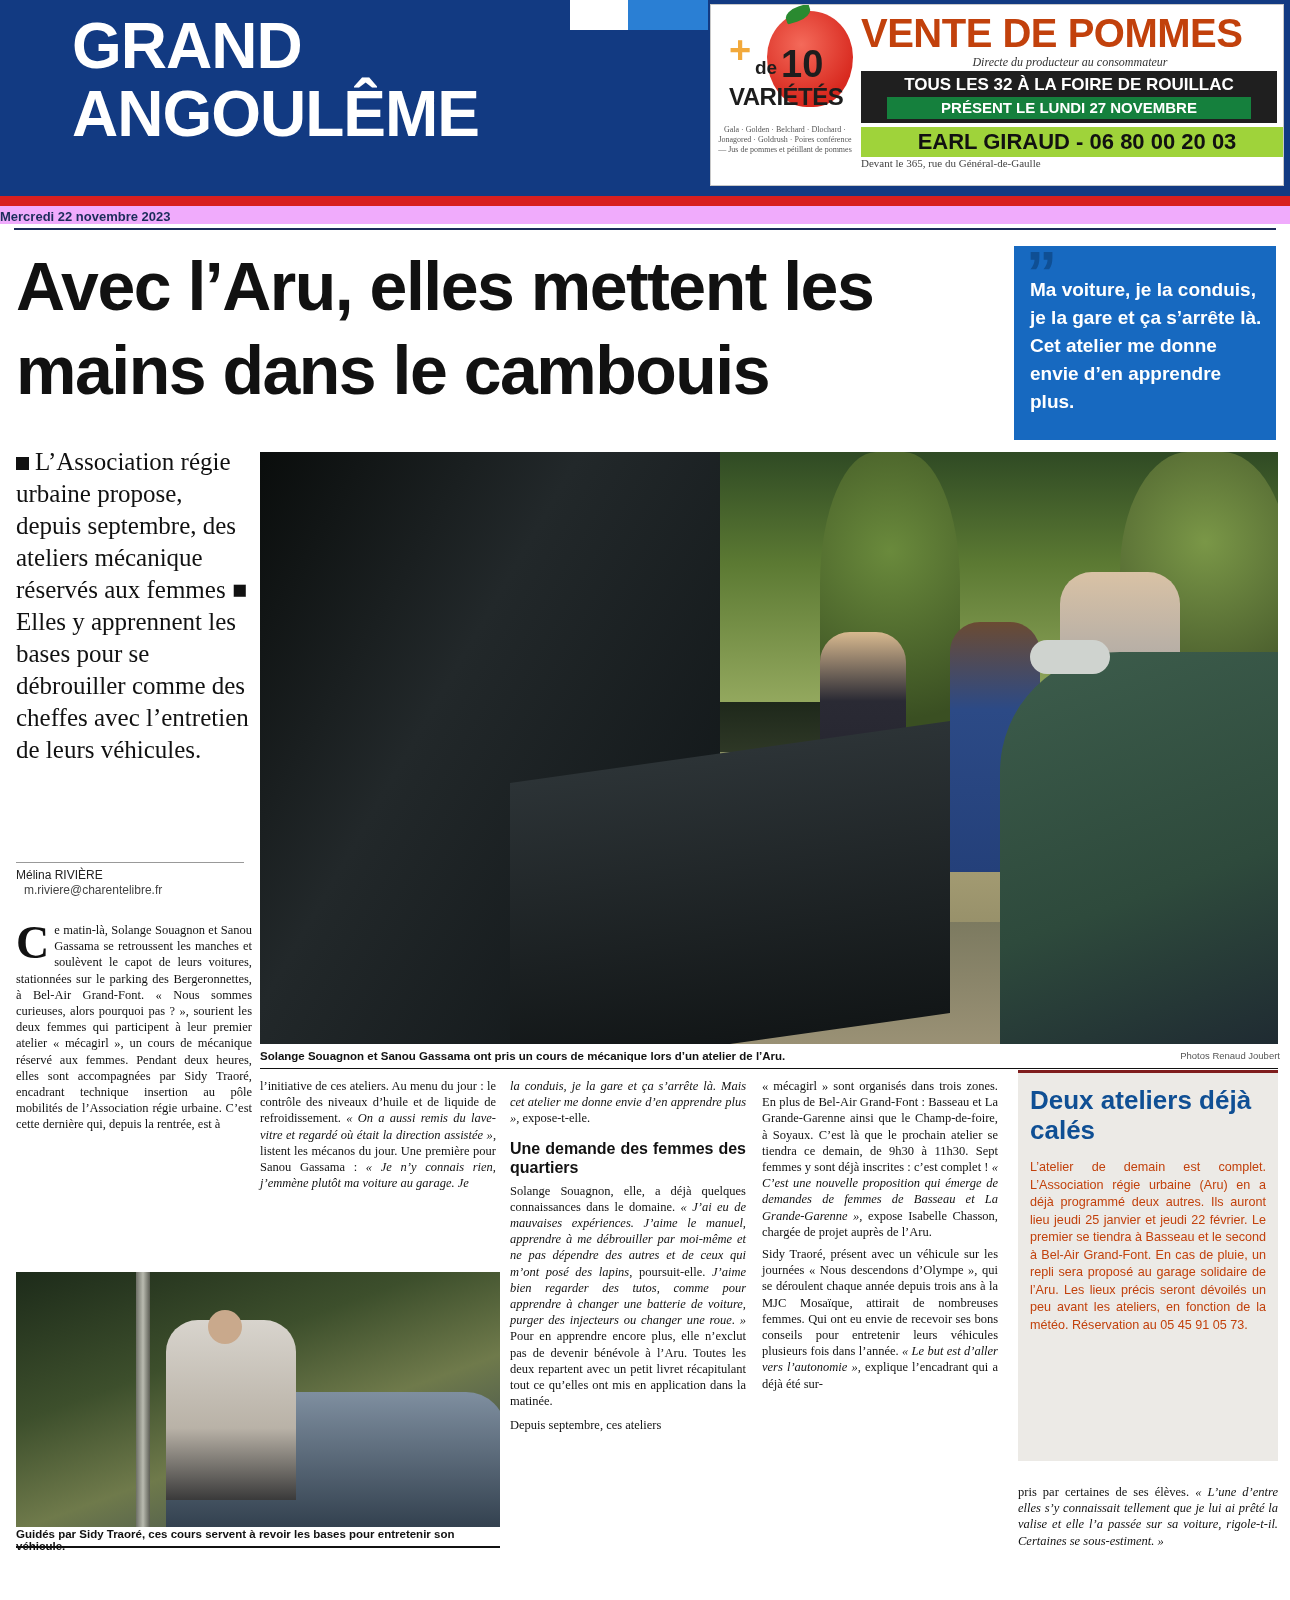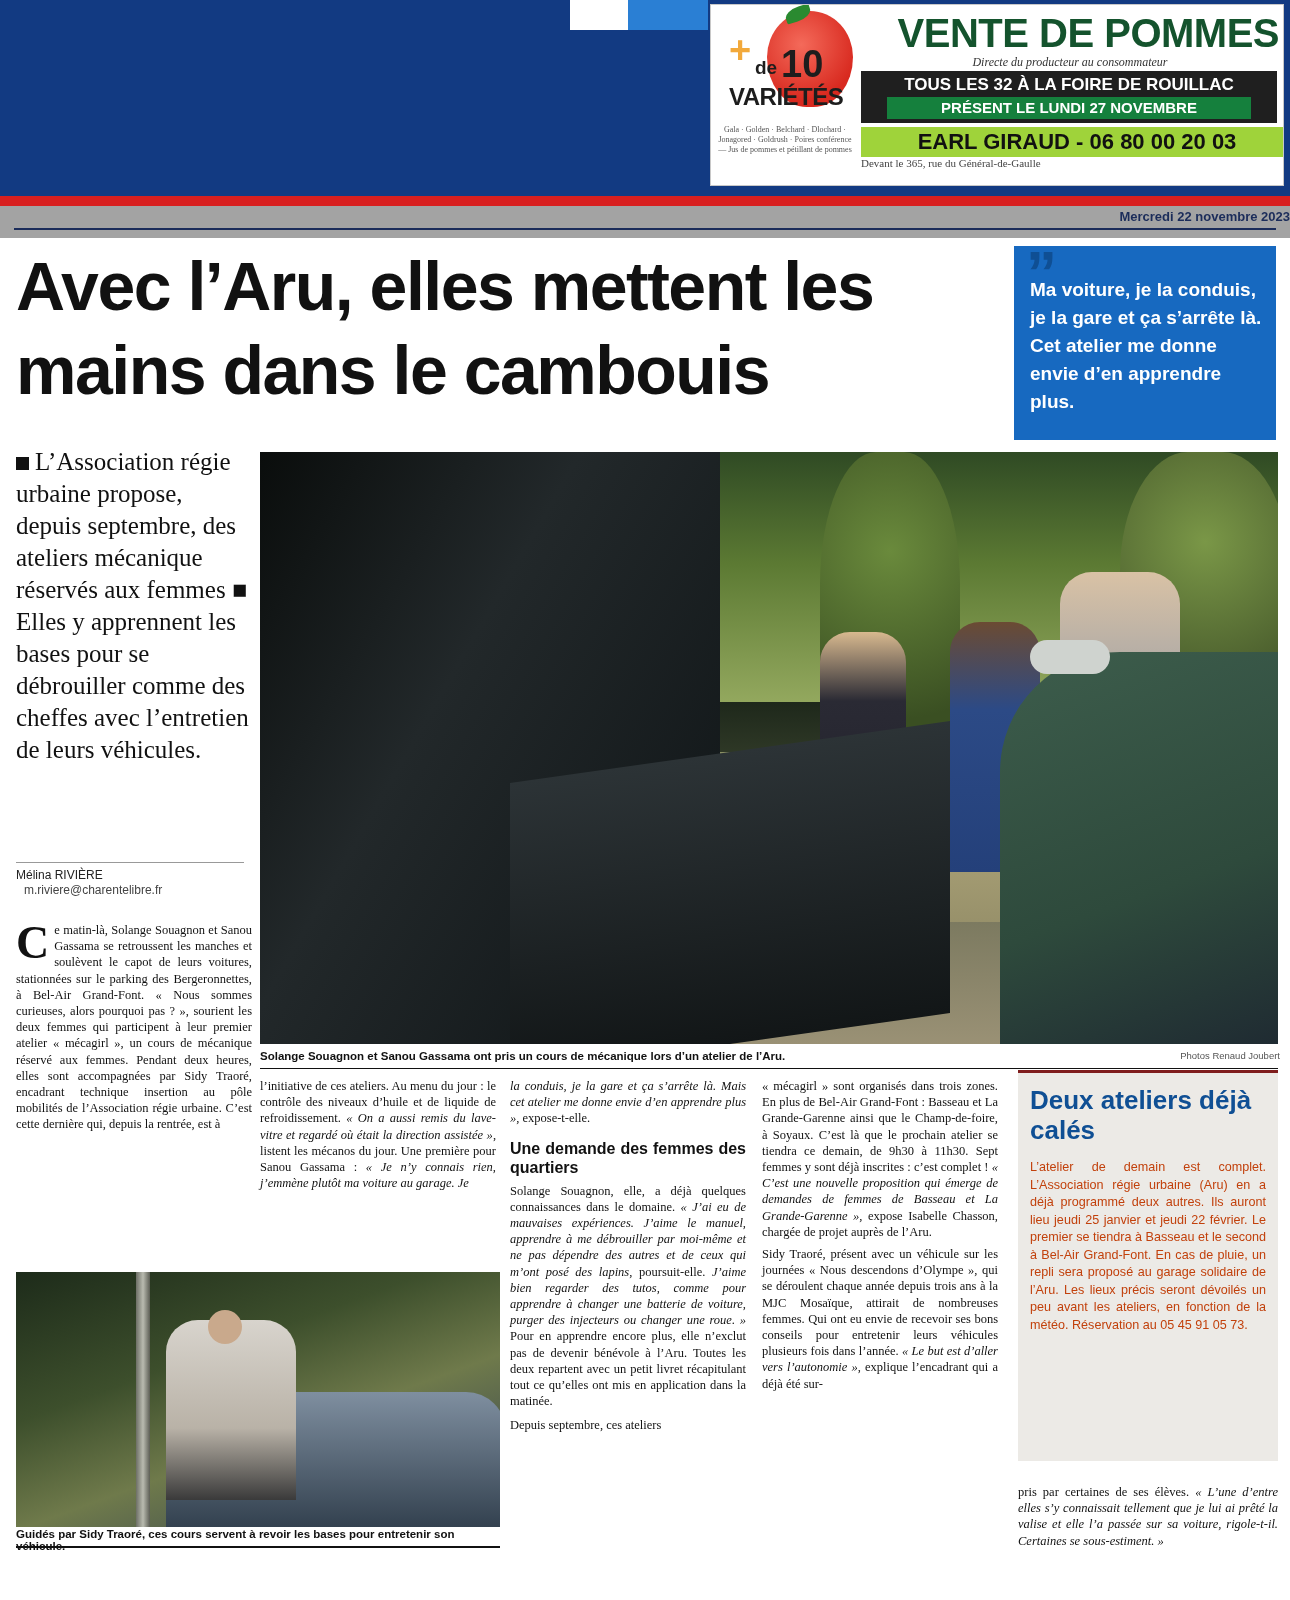--- a/index.html
+++ b/index.html
@@ -61,22 +61,22 @@
   .ad-10{
     position:absolute;left:70px;top:38px;color:#1d1d1d;font-size:38px;font-weight:bold;
     font-family:"Liberation Sans", sans-serif;
   }
   .ad-varietes{
     position:absolute;left:18px;top:78px;color:#1d1d1d;font-size:24px;font-weight:bold;
     font-family:"Liberation Sans", sans-serif;letter-spacing:-0.5px;
   }
   .ad-title{
     position:absolute;left:150px;top:6px;width:418px;
-    color:#14532d;font-size:40px;font-weight:bold;
-    font-family:"Liberation Sans", sans-serif;letter-spacing:-0.5px;text-align:right;
+    color:#c2410c;font-size:40px;font-weight:bold;
+    font-family:"Liberation Sans", sans-serif;letter-spacing:-0.5px;text-align:left;
   }
   .ad-sub{
     position:absolute;left:150px;top:50px;width:418px;text-align:center;
     color:#333;font-size:12px;font-style:italic;
   }
   .ad-band{
     position:absolute;left:150px;top:66px;width:416px;height:52px;
     background:#1f1f1f;
   }
   .ad-band-l1{
@@ -100,22 +100,22 @@
   }
   .ad-varlist{
     position:absolute;left:4px;top:120px;width:140px;color:#555;font-size:8px;line-height:10px;
     text-align:center;
   }
 
   .red-bar{
     position:absolute;left:0;top:196px;width:1290px;height:10px;background:#d81f1f;
   }
   .date-bar{
-    position:absolute;left:0;top:206px;width:1290px;height:32px;background:#a3a3a3;
-    text-align:right;color:#1b2c5a;font-size:13px;font-weight:bold;
+    position:absolute;left:0;top:206px;width:1290px;height:18px;background:#f0abfc;
+    text-align:left;color:#1b2c5a;font-size:13px;font-weight:bold;
     font-family:"Liberation Sans", sans-serif;line-height:22px;
   }
   .thin-rule{
     position:absolute;left:14px;top:228px;width:1262px;height:2px;background:#1b2c5a;
   }
 
   
   .headline{
     position:absolute;left:16px;top:244px;width:1000px;
     font-family:"Liberation Sans", sans-serif;
@@ -262,20 +262,24 @@
   .col5{position:absolute;left:1018px;top:1472px;width:260px;margin-top:12px;}
 </style>
 </head>
 <body>
 
 <div class="page">
 
   <div class="masthead">
     <div class="white-gap"></div>
     <div class="blue-gap"></div>
+    <div class="masthead-title">
+      <div>GRAND</div>
+      <div>ANGOULÊME</div>
+    </div>
 
     <div class="ad">
       <div class="ad-left"></div>
       <div class="apple"></div>
       <div class="apple-leaf"></div>
       <div class="ad-plus">+</div>
       <div class="ad-de">de</div>
       <div class="ad-10">10</div>
       <div class="ad-varietes">VARIÉTÉS</div>
       <div class="ad-varlist">Gala · Golden · Belchard · Dlochard · Jonagored · Goldrush · Poires conférence — Jus de pommes et pétillant de pommes</div>

